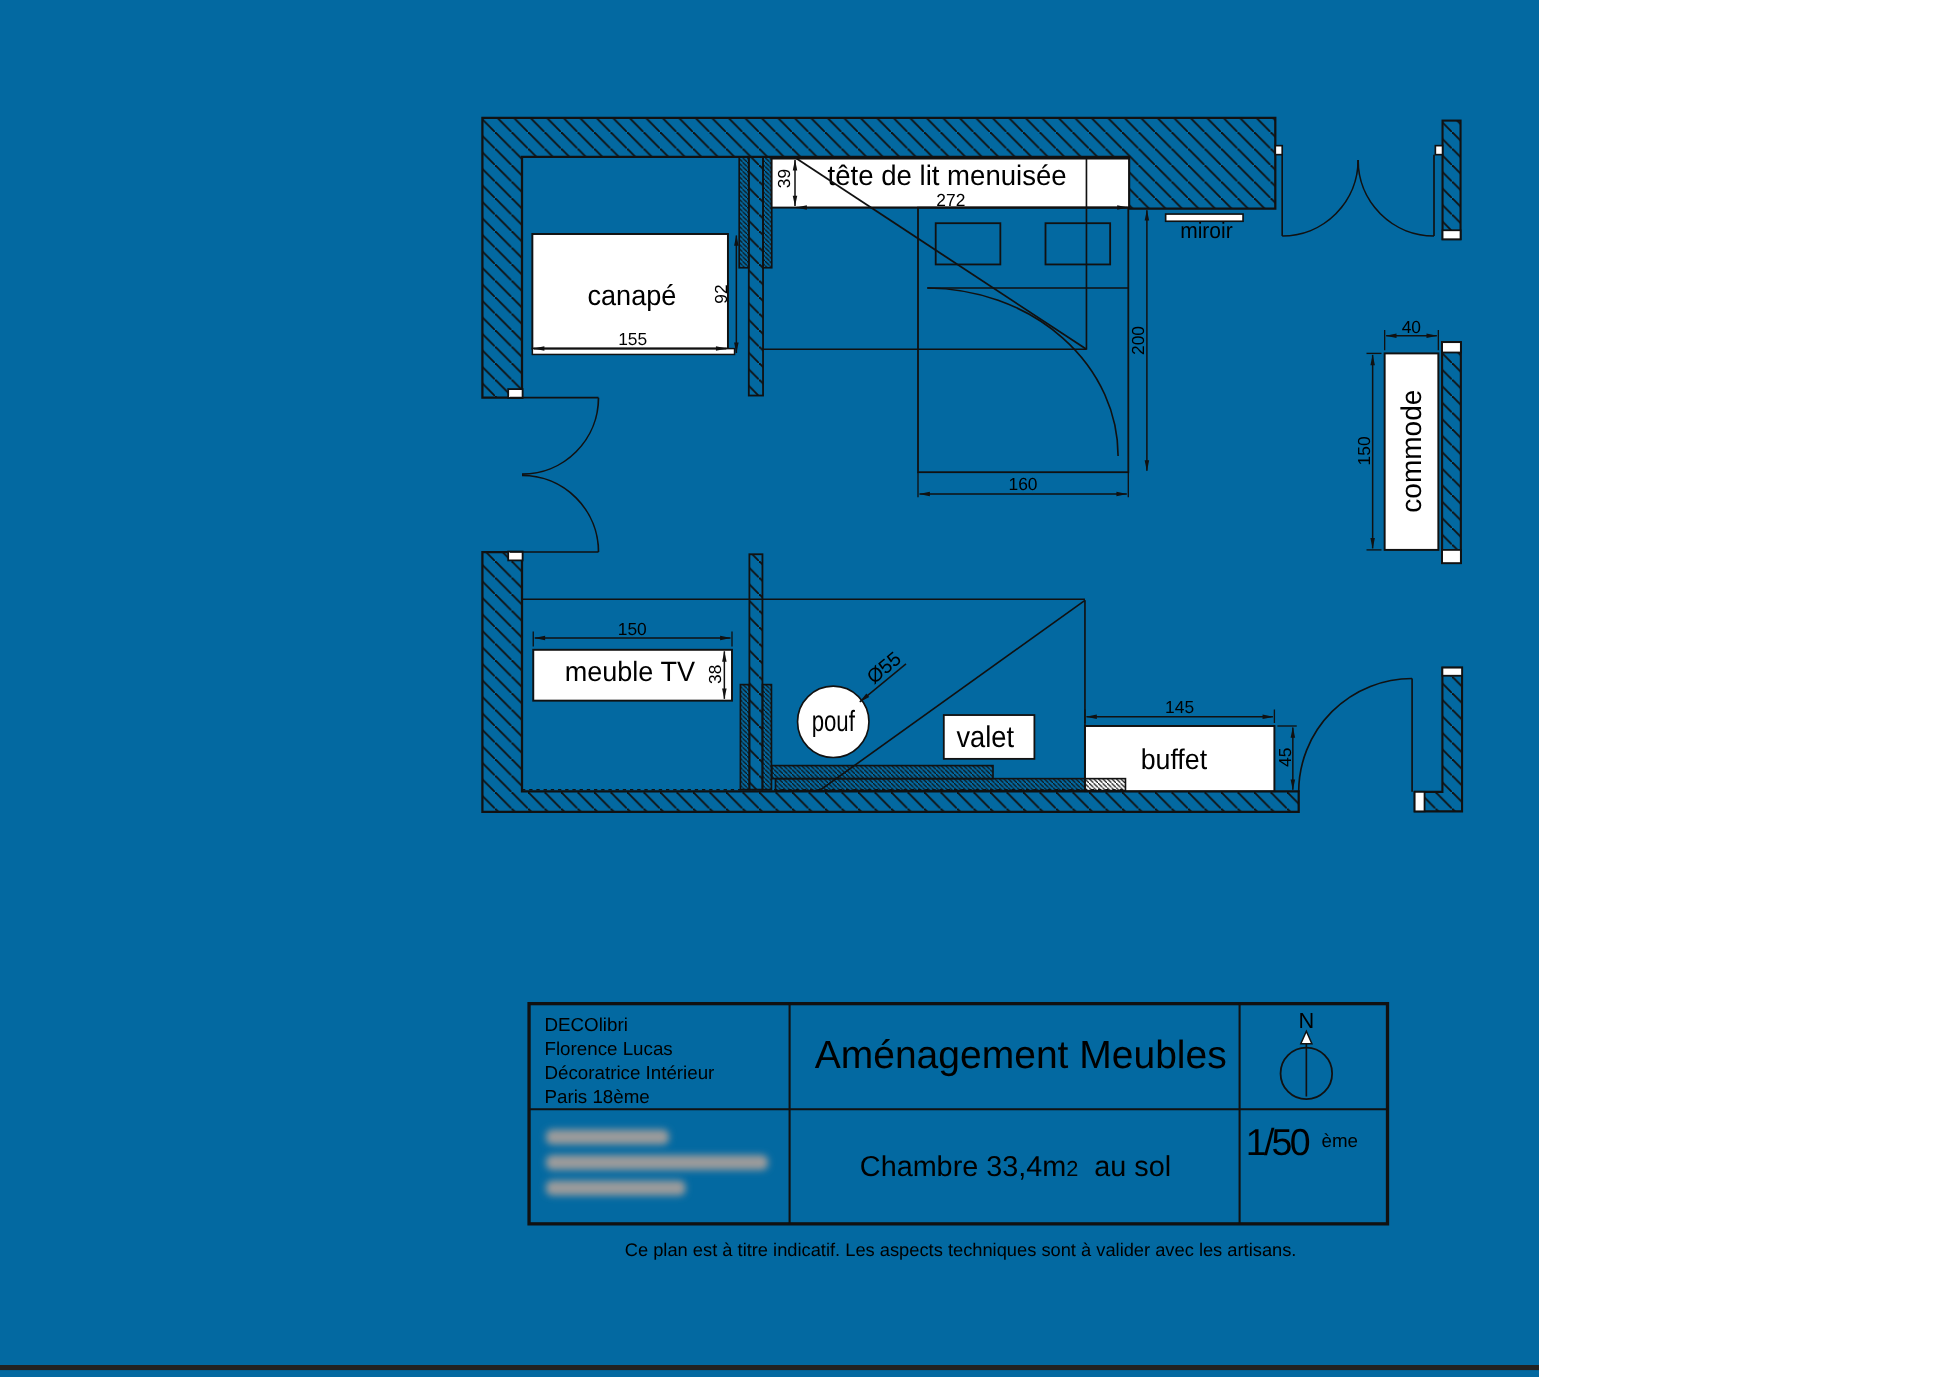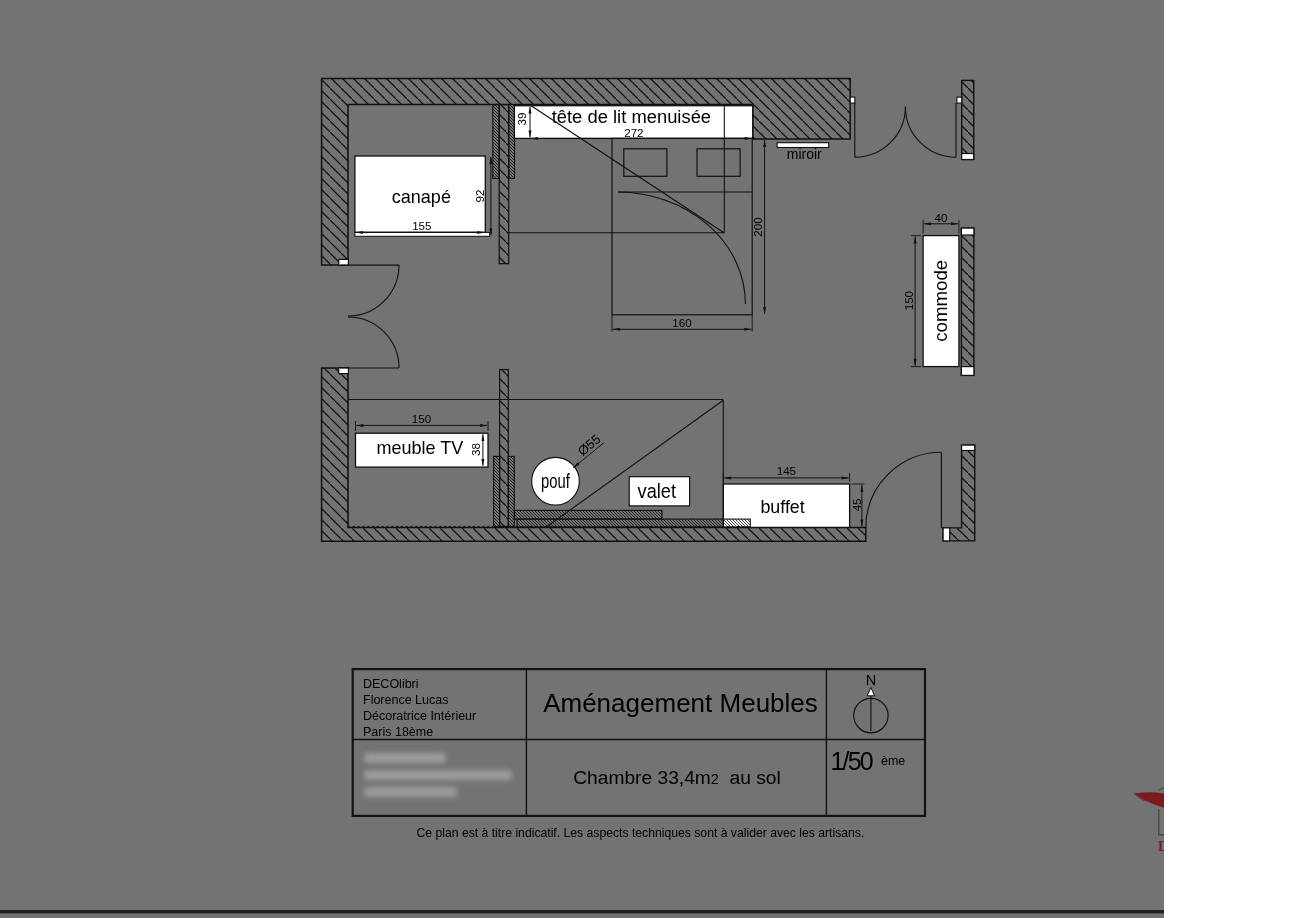--- a/index.html
+++ b/index.html
@@ -1,16 +1,16 @@
 <!DOCTYPE html>
 <html><head>
 <meta charset="utf-8">
 <style>
   html,body{margin:0;padding:0;background:#ffffff;}
-  #page{position:relative;width:1164px;height:918px;background:#737373;overflow:hidden;opacity:0.999;
+  #page{position:relative;width:1026px;height:918px;background:#0369a1;overflow:hidden;opacity:0.999;
         font-family:"Liberation Sans", sans-serif;}
   svg{position:absolute;left:0;top:0;}
 </style>
 </head>
 <body>
 <div id="page">
 <svg width="1298" height="918" viewBox="0 0 1298 918">
 <defs>
   <pattern id="hw" width="11" height="11" patternUnits="userSpaceOnUse">
     <line x1="-0.5" y1="-0.5" x2="11.5" y2="11.5" stroke="#111" stroke-width="1.25"></line>

